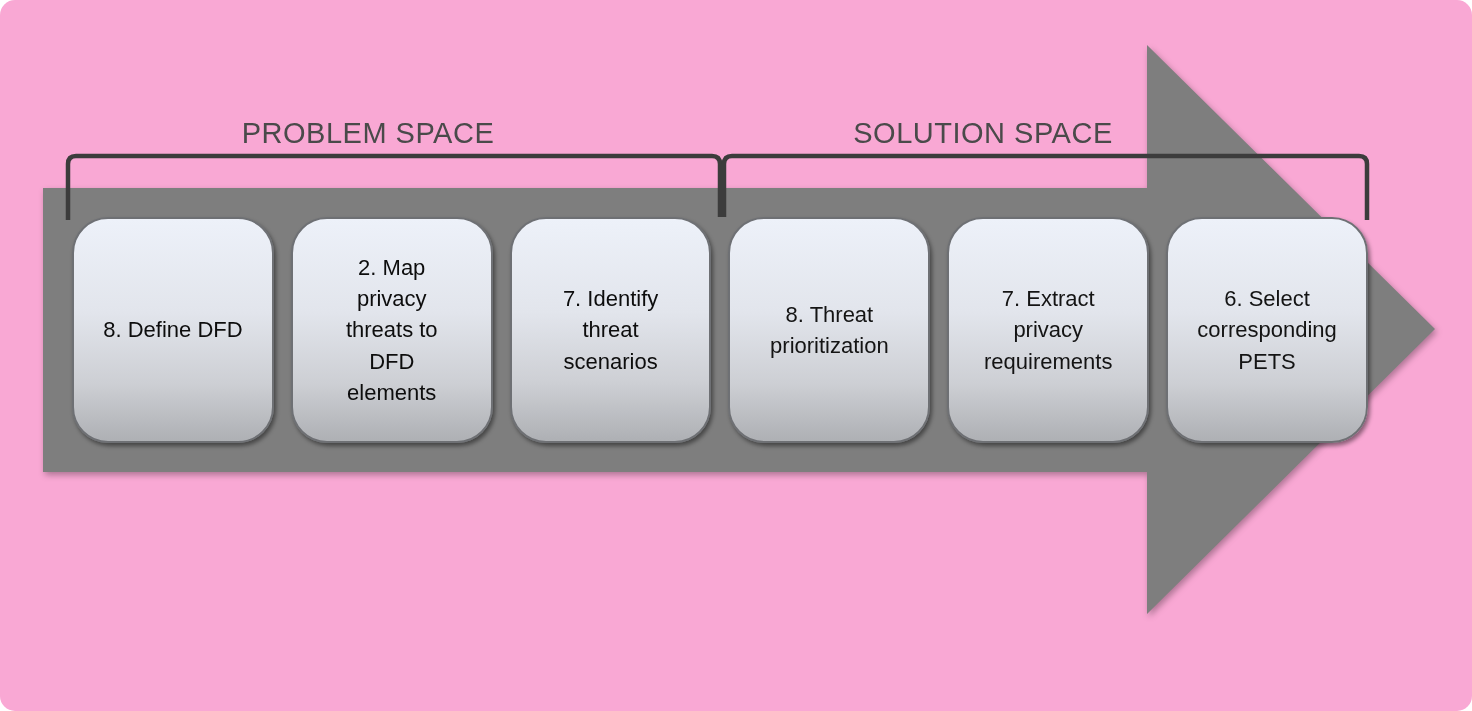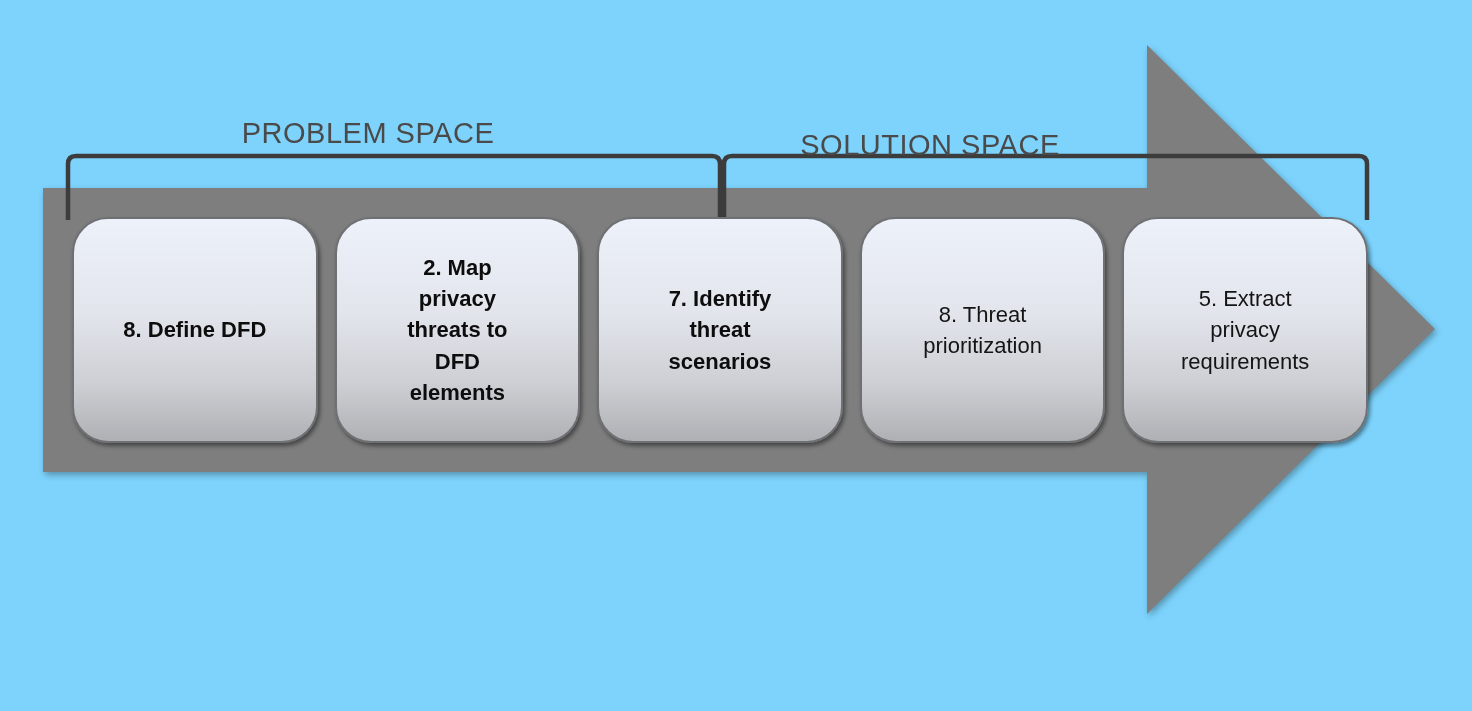--- a/index.html
+++ b/index.html
@@ -5,22 +5,23 @@
   html, body {
     margin: 0;
     padding: 0;
     background: #ffffff;
     font-family: "Liberation Sans", sans-serif;
   }
   .canvas {
     position: relative;
     width: 1472px;
     height: 711px;
-    background: #7dd3fc;
+    background: #f9a8d4;
     overflow: hidden;
+    border-radius: 15px;
   }
   .layer {
     position: absolute;
     left: 0;
     top: 0;
     width: 1472px;
     height: 711px;
     pointer-events: none;
   }
   .arrow-shape {
@@ -36,21 +37,21 @@
     position: absolute;
     top: 117px;
     width: 420px;
     text-align: center;
     font-size: 29px;
     letter-spacing: 0.5px;
     color: var(--space-label-color, #4a4a4a);
     white-space: nowrap;
   }
   .space-label.problem { left: 158px; }
-  .space-label.solution { left: 720px; margin-top: 12px; }
+  .space-label.solution { left: 773px; }
   .steps-row {
     position: absolute;
     left: 72px;
     top: 217px;
     width: 1296px;
     height: 226px;
     display: flex;
     gap: 17px;
   }
   .step-box {
@@ -70,21 +71,21 @@
     padding: 6px 10px;
     box-sizing: border-box;
   }
   .step-label {
     font-size: 22px;
     line-height: 1.42;
     color: var(--box-text, #141414);
     white-space: pre-line;
   }
   .step-box.emphasis .step-label {
-    font-weight: bold;
+    font-weight: normal;
     color: #0d0d0d;
   }
 </style>
 </head>
 <body>
 
 <div class="canvas">
 
   <svg class="layer" viewBox="0 0 1472 711">
     <polygon class="arrow-shape" points="43,188 1147,188 1147,45 1435,329 1147,614 1147,472 43,472"></polygon>
@@ -112,19 +113,24 @@
     <div class="step-box emphasis">
       <div class="step-label">7. Identify
 threat
 scenarios</div>
     </div>
     <div class="step-box">
       <div class="step-label">8. Threat
 prioritization</div>
     </div>
     <div class="step-box">
-      <div class="step-label">5. Extract
+      <div class="step-label">7. Extract
 privacy
 requirements</div>
+    </div>
+    <div class="step-box">
+      <div class="step-label">6. Select
+corresponding
+PETS</div>
     </div>
   </div>
 
 </div>
 
 </body></html>

